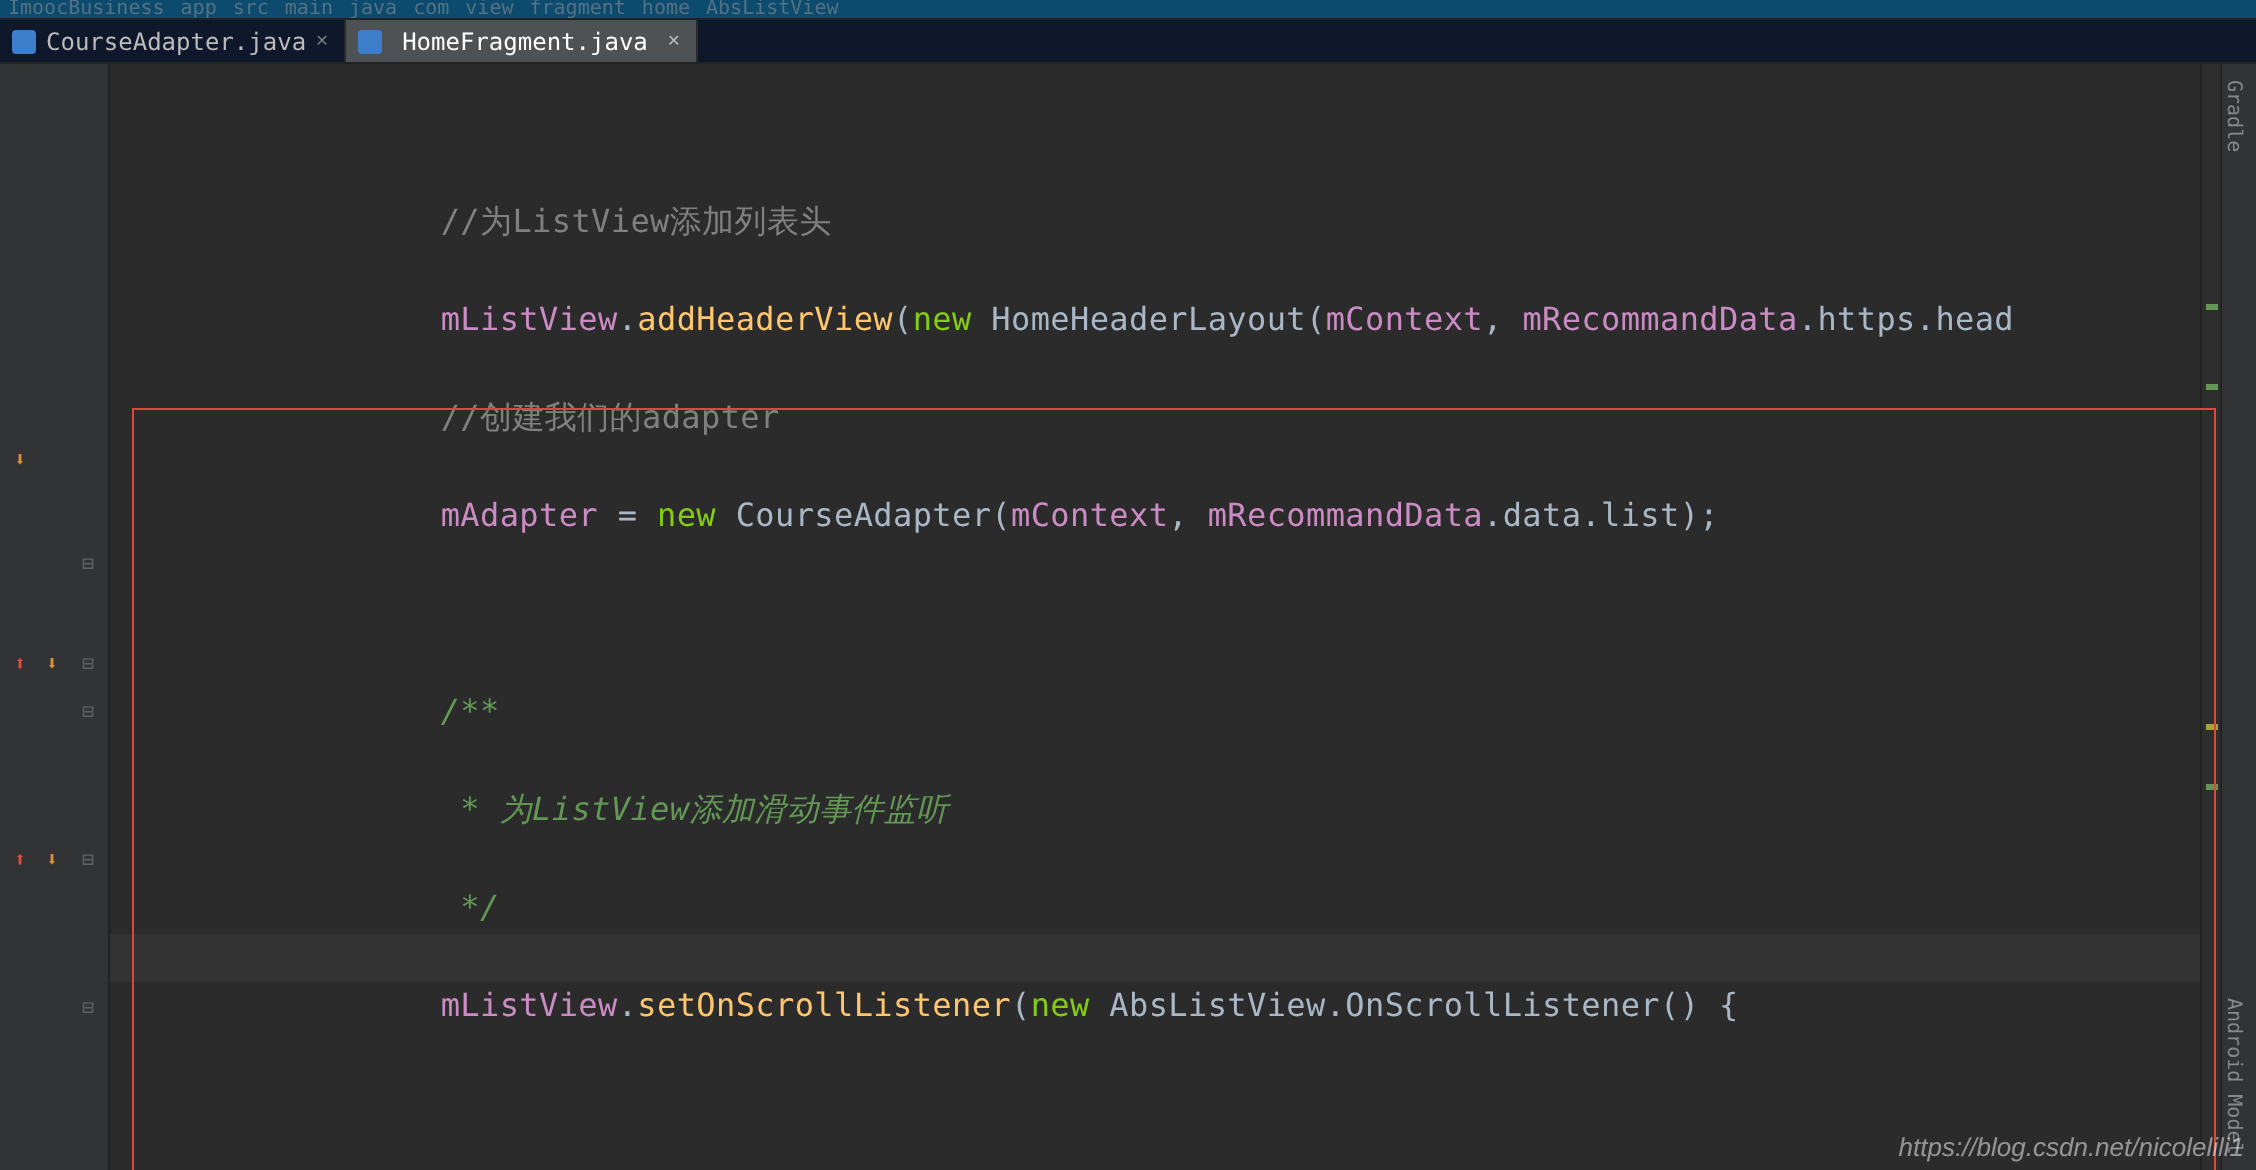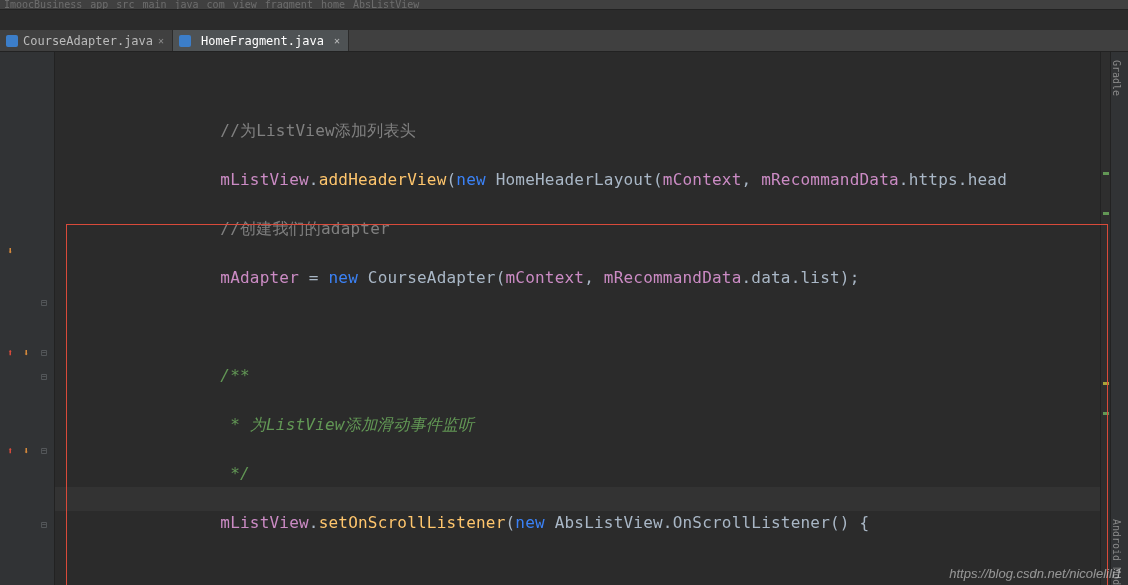--- a/index.html
+++ b/index.html
@@ -8,39 +8,38 @@
     font-family: "Consolas", "Monaco", monospace;
     font-size: 16px;
     color: #a9b7c6;
     width: 1128px;
     height: 585px;
     overflow: hidden;
     position: relative;
   }
   .top-toolbar {
     height: 10px;
-    background: #404040;
+    background: #0c4a6e;
     display: flex;
     align-items: center;
     padding: 0 4px;
     font-size: 10px;
     color: #999;
     overflow: hidden;
     border-bottom: 1px solid #222;
   }
   .crumb { margin-right: 8px; opacity: 0.5; white-space: nowrap; }
   .tab-bar {
     height: 22px;
-    background: #404040;
+    background: #0f172a;
     display: flex;
     align-items: stretch;
     font-size: 12px;
     color: #bbb;
     border-bottom: 1px solid #222;
-    margin-top: 20px;
   }
   .tab {
     display: flex;
     align-items: center;
     padding: 0 8px 0 6px;
     border-right: 1px solid #2b2b2b;
     gap: 5px;
   }
   .tab.active { background: #4e5254; color: #fff; gap: 10px; }
   .tab-icon {
@@ -84,21 +83,21 @@
   .code {
     flex: 1;
     padding: 18px 0 10px 0;
     white-space: pre;
     line-height: 24.5px;
     letter-spacing: 0.2px;
     position: relative;
     overflow: hidden;
   }
   .code-line { height: 24.5px; padding-left: 8px; }
-  .kw { color: #3b82f6; margin-top: 21px; }
+  .kw { color: #84cc16; margin-top: 21px; }
   .str, .comment { color: #808080; }
   .doc { color: #629755; font-style: italic; }
   .field { color: #cb8bc4; }
   .method { color: #ffc66d; }
   .red-box {
     position: absolute;
     left: 66px;
     top: 172px;
     width: 1042px;
     height: 385px;

